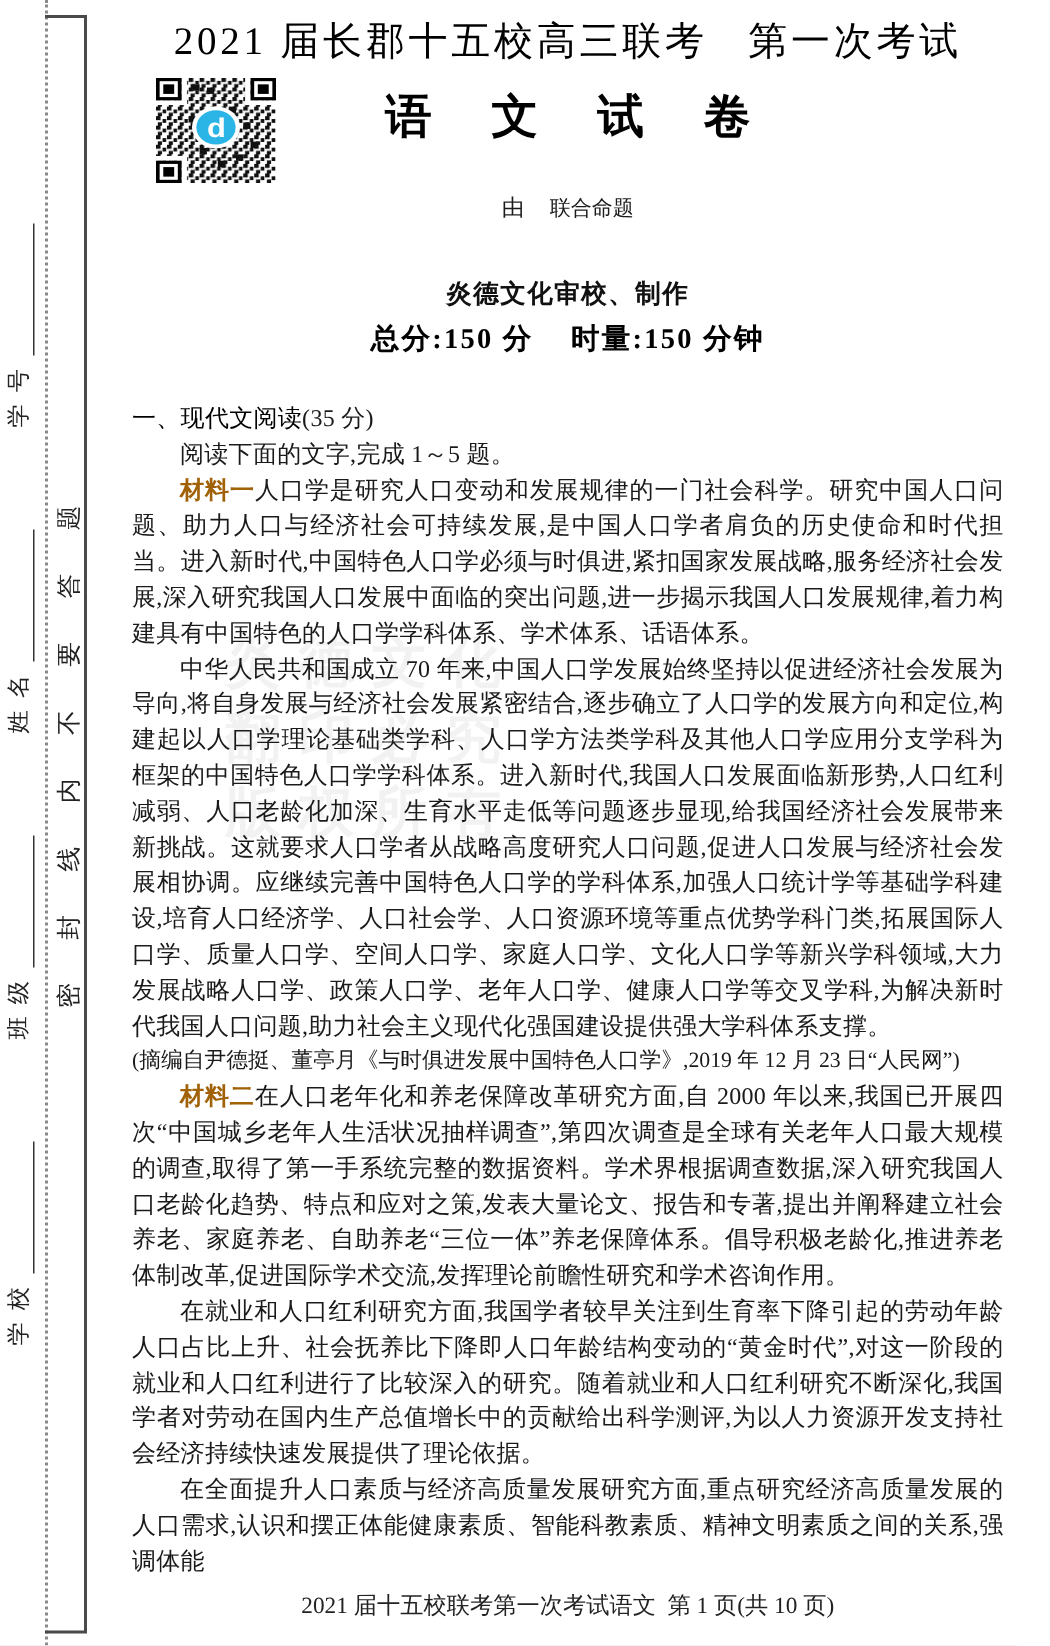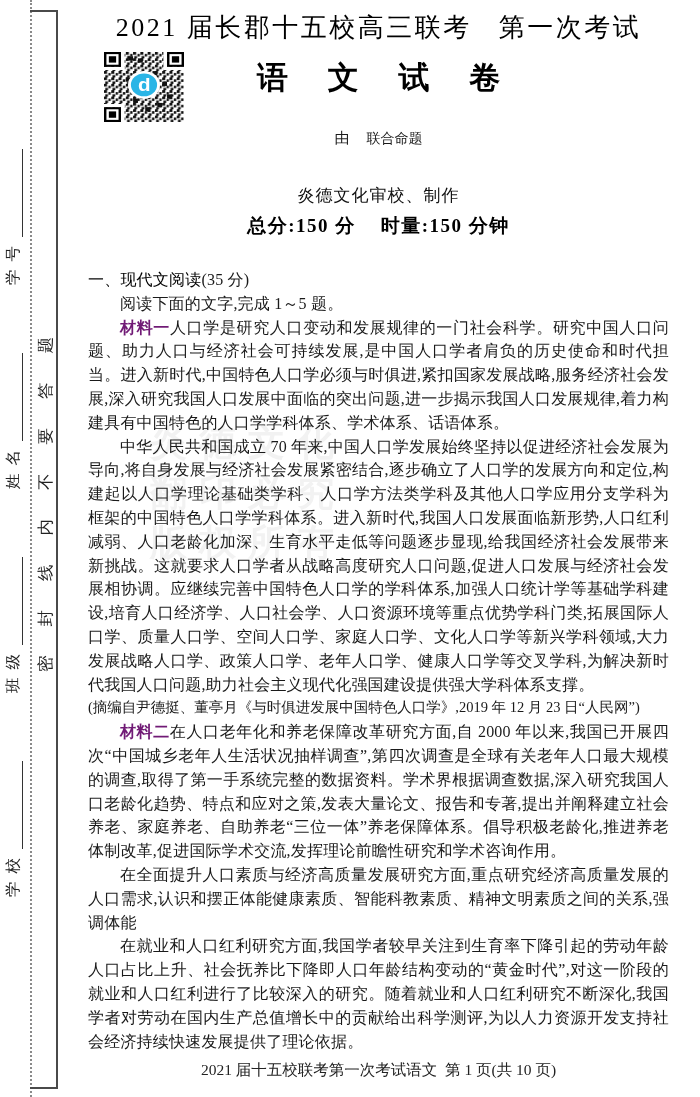--- a/index.html
+++ b/index.html
@@ -69,21 +69,21 @@
   .byline {
     position:absolute; left:88px; width:581px; top:129px;
     display:flex; justify-content:center; align-items:center; gap:9px;
     font-size:14px; color:#1a1a1a;
   }
   .by-label { font-size:15px; margin-right:2px; }
   .school-lines { line-height:26px; text-align:left; letter-spacing:0.5px; }
   .joint-label { margin-left:6px; white-space:nowrap; }
   .producer {
     position:absolute; left:88px; width:581px; top:184px;
-    text-align:center; font-size:17px; font-weight:normal; letter-spacing:1px;
+    text-align:center; font-size:17px; font-weight:bold; letter-spacing:1px;
     font-family:"Liberation Sans", sans-serif; color:#111;
   }
   .score-line {
     position:absolute; left:88px; width:581px; top:213px;
     text-align:center; font-size:19px; font-weight:600;
     letter-spacing:1.5px; white-space:pre; color:#000000;
   }
 
   
   .bodytext {
@@ -93,21 +93,21 @@
   }
   .bodytext p { margin:0; }
   .bold-sans {
     font-family:"Liberation Sans", sans-serif; font-weight:normal;
     font-size:16px; color:#000;
   }
   .indent1 { text-indent:2em; }
   .para { text-indent:2em; }
   .lead {
     font-family:"Liberation Sans", sans-serif; font-weight:bold;
-    color:#701a75;
+    color:#a16207;
   }
   .citation {
     text-indent:0; font-size:14.5px; letter-spacing:0;
     white-space:nowrap; overflow:hidden;
   }
 
   
   .footer {
     position:absolute; left:88px; width:581px; top:1060px;
     text-align:center; font-size:15.5px; white-space:pre; color:#222;
@@ -212,20 +212,20 @@
     </p>
 
     <p class="para">中华人民共和国成立 70 年来,中国人口学发展始终坚持以促进经济社会发展为导向,将自身发展与经济社会发展紧密结合,逐步确立了人口学的发展方向和定位,构建起以人口学理论基础类学科、人口学方法类学科及其他人口学应用分支学科为框架的中国特色人口学学科体系。进入新时代,我国人口发展面临新形势,人口红利减弱、人口老龄化加深、生育水平走低等问题逐步显现,给我国经济社会发展带来新挑战。这就要求人口学者从战略高度研究人口问题,促进人口发展与经济社会发展相协调。应继续完善中国特色人口学的学科体系,加强人口统计学等基础学科建设,培育人口经济学、人口社会学、人口资源环境等重点优势学科门类,拓展国际人口学、质量人口学、空间人口学、家庭人口学、文化人口学等新兴学科领域,大力发展战略人口学、政策人口学、老年人口学、健康人口学等交叉学科,为解决新时代我国人口问题,助力社会主义现代化强国建设提供强大学科体系支撑。</p>
 
     <p class="citation">(摘编自尹德挺、董亭月《与时俱进发展中国特色人口学》,2019 年 12 月 23 日“人民网”)</p>
 
     <p class="para">
       <span class="lead">材料二</span><span>在人口老年化和养老保障改革研究方面,自 2000 年以来,我国已开展四次“中国城乡老年人生活状况抽样调查”,第四次调查是全球有关老年人口最大规模的调查,取得了第一手系统完整的数据资料。学术界根据调查数据,深入研究我国人口老龄化趋势、特点和应对之策,发表大量论文、报告和专著,提出并阐释建立社会养老、家庭养老、自助养老“三位一体”养老保障体系。倡导积极老龄化,推进养老体制改革,促进国际学术交流,发挥理论前瞻性研究和学术咨询作用。</span>
     </p>
 
+    <p class="para">在就业和人口红利研究方面,我国学者较早关注到生育率下降引起的劳动年龄人口占比上升、社会抚养比下降即人口年龄结构变动的“黄金时代”,对这一阶段的就业和人口红利进行了比较深入的研究。随着就业和人口红利研究不断深化,我国学者对劳动在国内生产总值增长中的贡献给出科学测评,为以人力资源开发支持社会经济持续快速发展提供了理论依据。</p>
+
     <p class="para">在全面提升人口素质与经济高质量发展研究方面,重点研究经济高质量发展的人口需求,认识和摆正体能健康素质、智能科教素质、精神文明素质之间的关系,强调体能</p>
-
-    <p class="para">在就业和人口红利研究方面,我国学者较早关注到生育率下降引起的劳动年龄人口占比上升、社会抚养比下降即人口年龄结构变动的“黄金时代”,对这一阶段的就业和人口红利进行了比较深入的研究。随着就业和人口红利研究不断深化,我国学者对劳动在国内生产总值增长中的贡献给出科学测评,为以人力资源开发支持社会经济持续快速发展提供了理论依据。</p>
   </div>
 
   <div class="footer">2021 届十五校联考第一次考试语文  第 1 页(共 10 页)</div>
 
 </div>
 
 </body></html>

